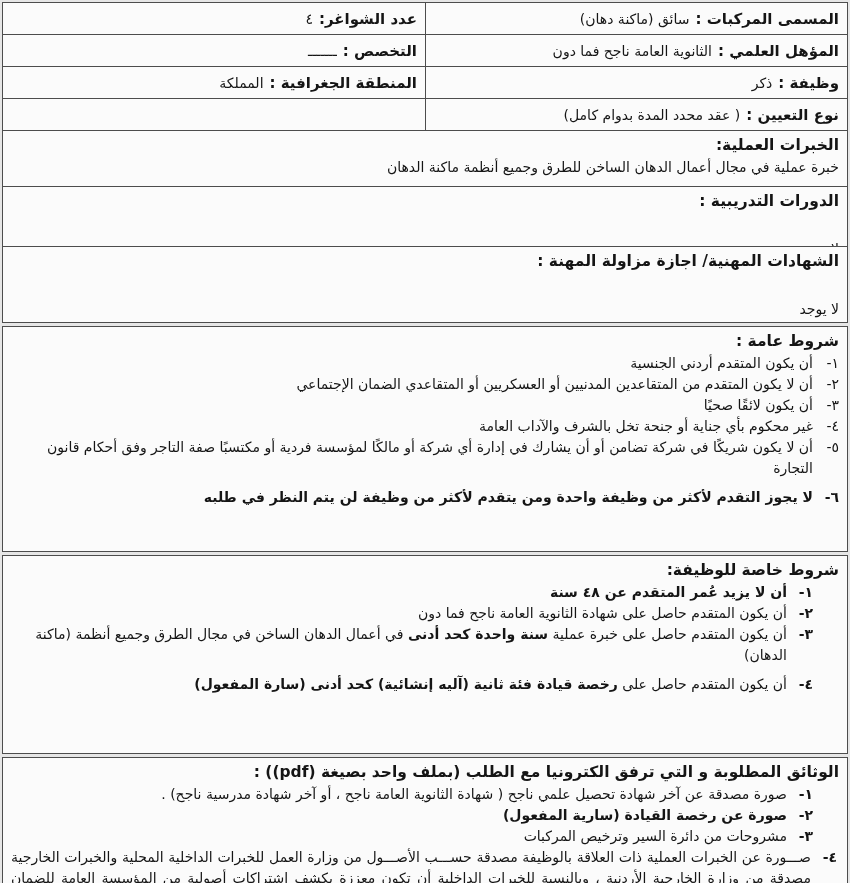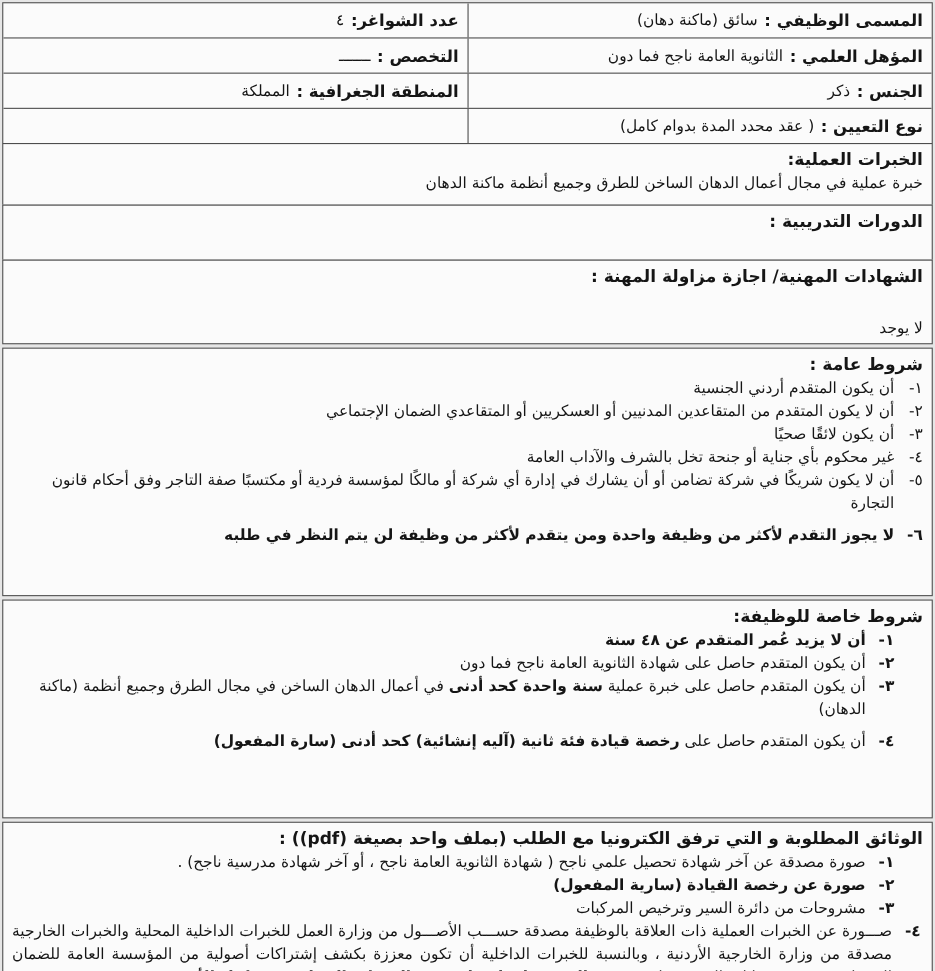--- a/index.html
+++ b/index.html
@@ -31,52 +31,52 @@
   .cond{display:flex;font-size:14px;line-height:21px}
   .cond .num{flex:none;min-width:26px}
   .cond .num.b{font-weight:bold}
   .list-inset .cond{padding-right:26px}
   .cond.outdent{padding-right:2px}
   .cond.spaced{margin-top:8px}
   .bold{font-weight:bold}
   .bu{font-weight:bold;text-decoration:underline}
   .just .txt{text-align:justify}
   .txt{flex:1}
-  #h-exp{height:57px} #h-crs{height:51px} #h-crt{height:77px}
+  #h-exp{height:57px} #h-crs{height:61px} #h-crt{height:77px}
   #h-gen{height:226px} #h-spc{height:199px} #h-doc{height:189px}
 </style>
 </head>
 <body>
 
 <div class="page">
 
   <div class="block">
     <div class="irow">
       <div class="cell main">
-        <span class="lbl">المسمى الوظيفي :</span>
+        <span class="lbl">المسمى المركبات :</span>
         <span class="val">سائق (ماكنة دهان)</span>
       </div>
       <div class="cell side">
         <span class="lbl">عدد الشواغر:</span>
         <span class="val">٤</span>
       </div>
     </div>
     <div class="irow">
       <div class="cell main">
         <span class="lbl">المؤهل العلمي :</span>
         <span class="val">الثانوية العامة ناجح فما دون</span>
       </div>
       <div class="cell side">
         <span class="lbl">التخصص :</span>
         <span class="val">ـــــــ</span>
       </div>
     </div>
     <div class="irow">
       <div class="cell main">
-        <span class="lbl">الجنس :</span>
+        <span class="lbl">وظيفة :</span>
         <span class="val">ذكر</span>
       </div>
       <div class="cell side">
         <span class="lbl">المنطقة الجغرافية :</span>
         <span class="val">المملكة</span>
       </div>
     </div>
     <div class="irow">
       <div class="cell main">
         <span class="lbl">نوع التعيين :</span>

